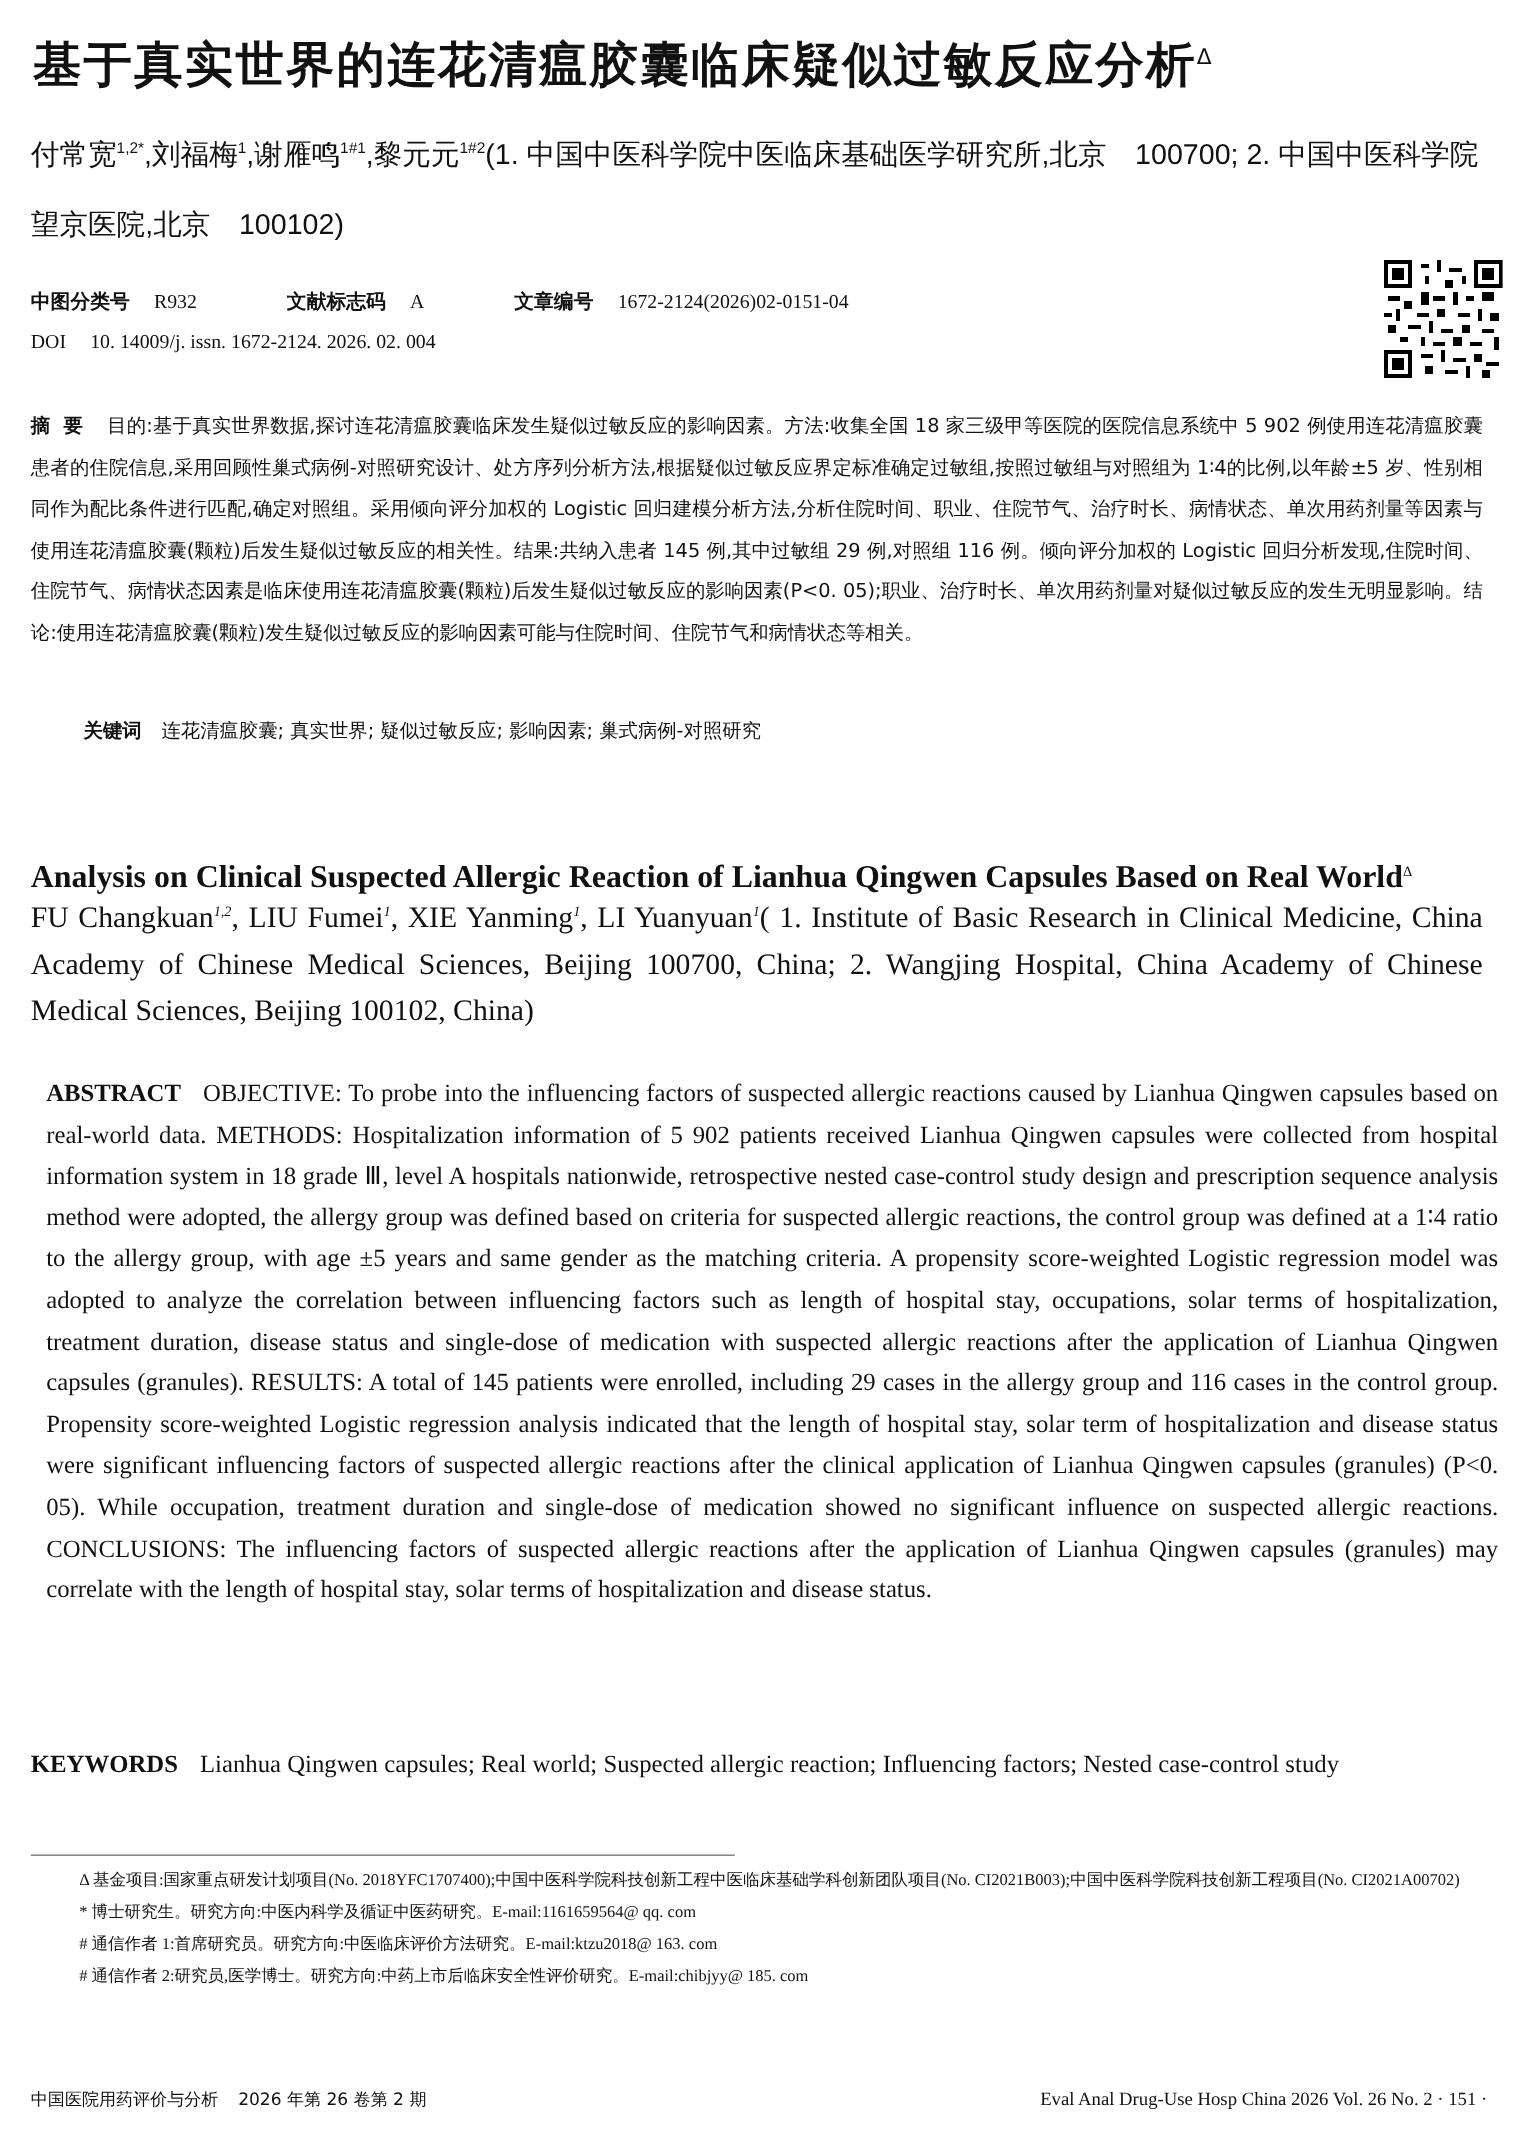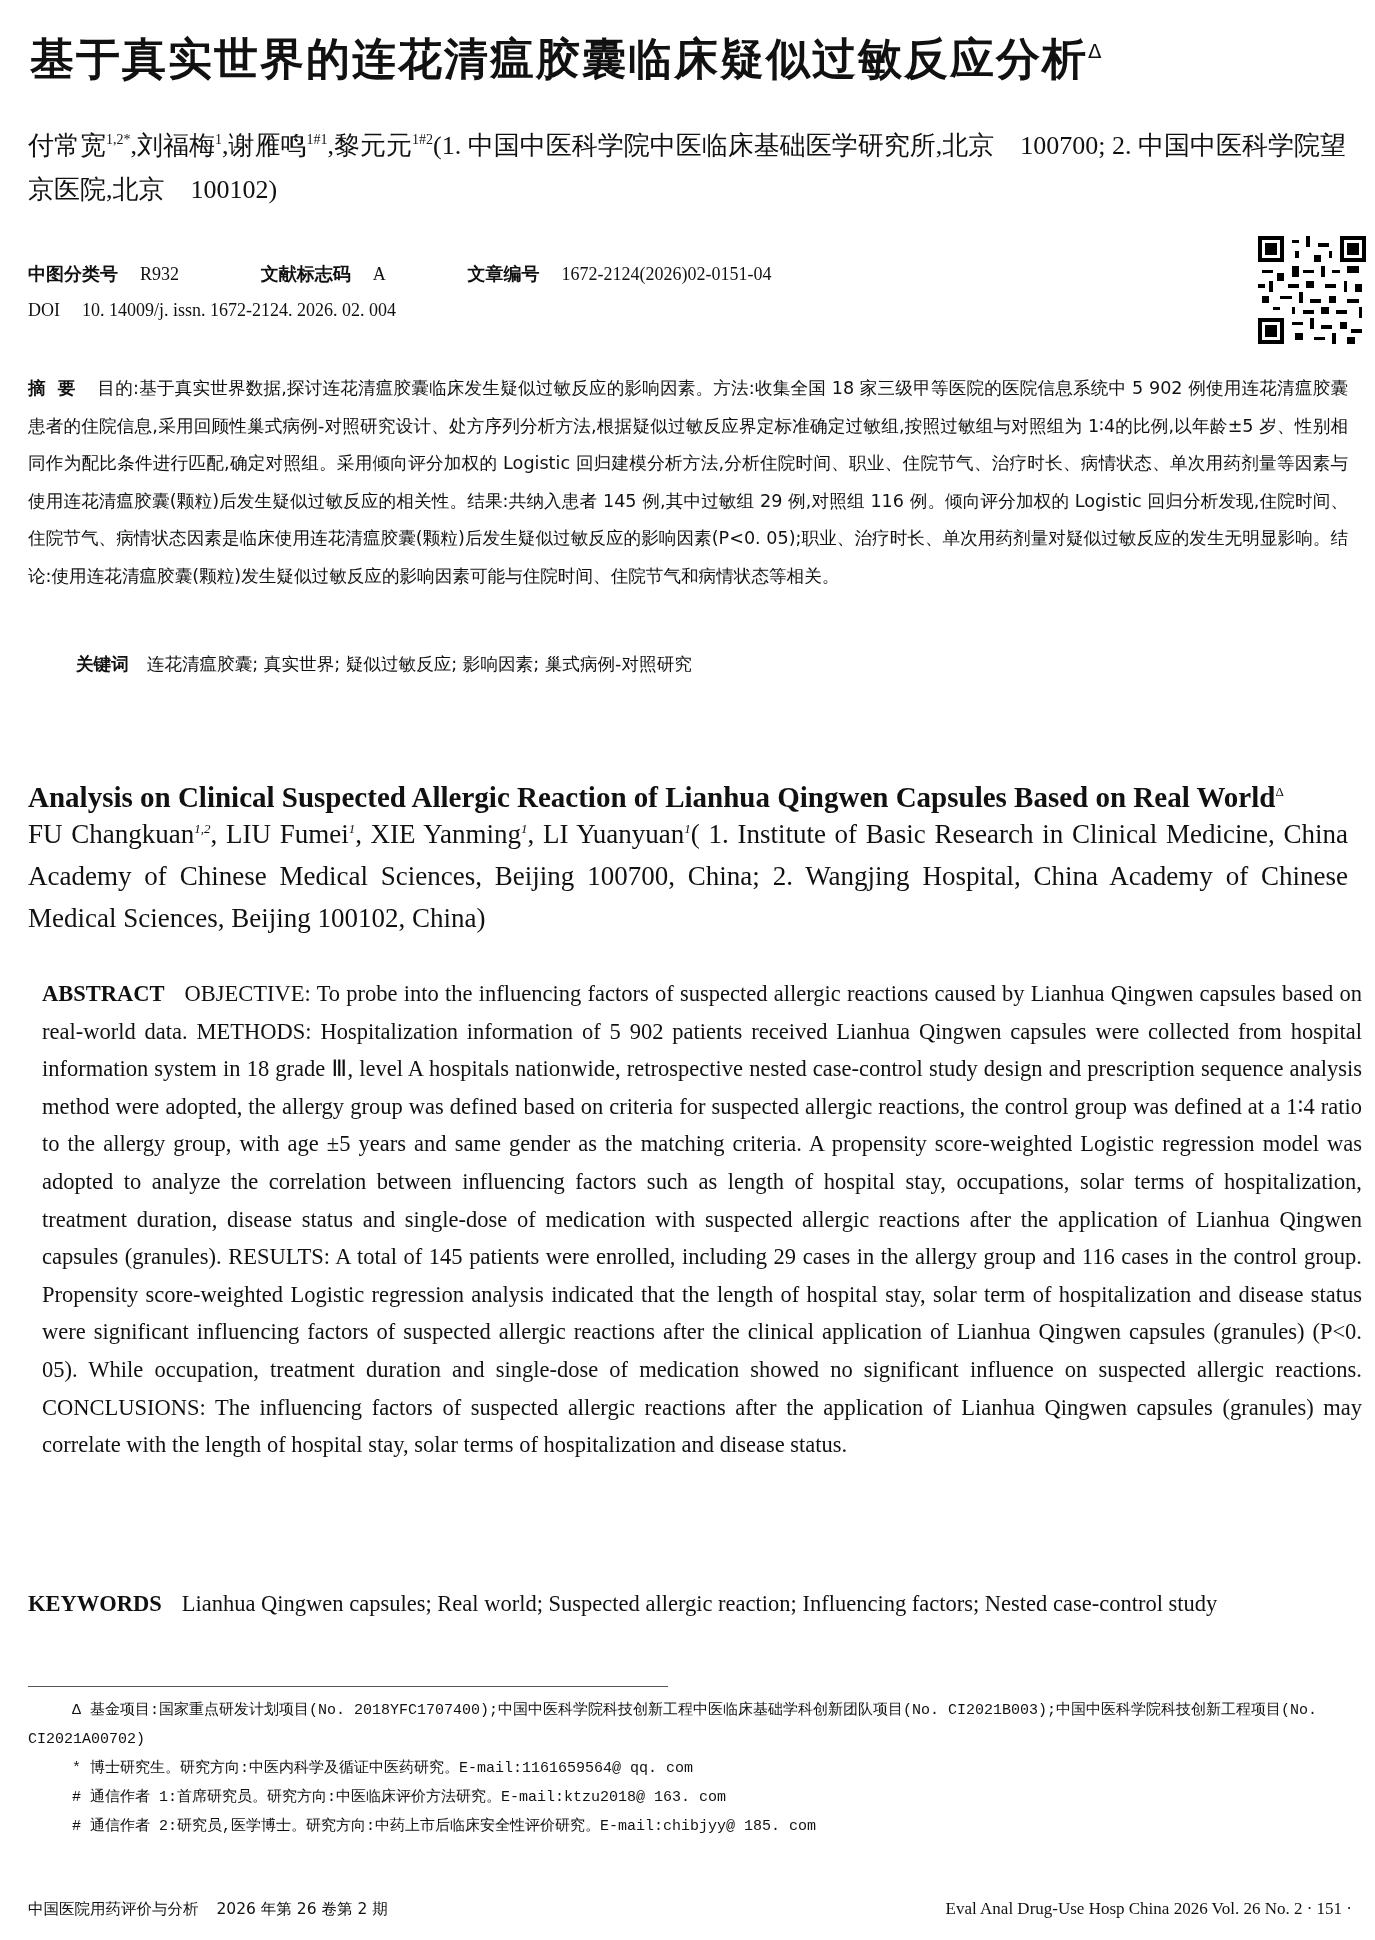--- a/index.html
+++ b/index.html
@@ -1,40 +1,40 @@
 <!DOCTYPE html>
 <html><head>
 <meta charset="utf-8">
 <style>
   html, body { margin: 0; padding: 0; background: #ffffff; }
   body { width: 1375px; height: 1940px; position: relative; color: #111; font-family: "DejaVu Serif", serif; overflow: hidden; }
   .page { position: absolute; left: 28px; top: 0; width: 1320px; }
   .title-cn { position: absolute; top: 30px; left: 2px; font-family: "DejaVu Sans", sans-serif; font-weight: bold; font-size: 44px; letter-spacing: 2px; white-space: nowrap; }
   .title-cn sup, .title-en sup { font-size: 0.45em; vertical-align: super; font-weight: normal; }
-  .authors-cn { position: absolute; top: 118px; left: 0; width: 1320px; font-family: Liberation Serif, serif; font-size: 26px; line-height: 44px; }
+  .authors-cn { position: absolute; top: 102px; left: 0; width: 1320px; font-family: Liberation Sans, sans-serif; font-size: 26px; line-height: 64px; }
   .authors-cn sup { font-size: 14px; }
   .meta-row { position: absolute; top: 262px; left: 0; font-size: 18px; white-space: nowrap; font-family: "DejaVu Sans", sans-serif; }
   .meta-row .lbl { font-weight: bold; margin-right: 22px; }
   .meta-row .val { margin-right: 76px; font-family: "Liberation Serif", serif; }
   .doi-row { position: absolute; top: 300px; left: 0; font-size: 18px; white-space: nowrap; font-family: "Liberation Serif", serif; }
   .doi-row .lbl { margin-right: 22px; }
   .qr { position: absolute; top: 236px; left: 1230px; width: 108px; height: 108px; }
   .abs-cn { position: absolute; top: 370px; left: 0; width: 1320px; font-family: "DejaVu Sans", sans-serif; font-size: 17.6px; line-height: 37.5px; text-align: justify; }
   .abs-cn .lbl { font-weight: bold; margin-right: 10px; letter-spacing: 12px; }
   .kw-cn { position: absolute; top: 652px; left: 0; font-family: "DejaVu Sans", sans-serif; font-size: 17.6px; white-space: nowrap; }
   .kw-cn .lbl { font-weight: bold; margin-right: 18px; margin-left: 48px; }
   .title-en { position: absolute; top: 771px; left: 0; width: 1320px; font-family: "Liberation Serif", serif; font-weight: bold; font-size: 29px; line-height: 41px; text-align: justify; }
   .authors-en { position: absolute; top: 808px; left: 0; width: 1320px; font-family: "Liberation Serif", serif; font-size: 27px; line-height: 42px; text-align: justify; }
   .authors-en sup { font-size: 13px; font-style: italic; }
   .abs-en { position: absolute; top: 975px; left: 14px; width: 1320px; font-family: "Liberation Serif", serif; font-size: 22.5px; line-height: 37.6px; text-align: justify; }
   .abs-en .lbl { font-weight: bold; margin-right: 20px; }
   .kw-en { position: absolute; top: 1585px; left: 0; width: 1320px; font-family: "Liberation Serif", serif; font-size: 22.5px; line-height: 37.6px; text-align: justify; }
   .kw-en .lbl { font-weight: bold; margin-right: 20px; margin-top: 24px; }
   .fn-rule { position: absolute; top: 1686px; left: 0; width: 640px; height: 1px; background: #555; }
-  .footnotes { position: absolute; top: 1696px; left: 0; width: 1320px; font-family: Liberation Mono, monospace; font-size: 15px; line-height: 29px; }
+  .footnotes { position: absolute; top: 1696px; left: 0; width: 1320px; font-family: Liberation Serif, serif; font-size: 15px; line-height: 29px; }
   .footnotes p { margin: 0; text-indent: 44px; }
   .footer-left { position: absolute; top: 1899px; left: 0; font-family: "DejaVu Sans", sans-serif; font-size: 15.5px; white-space: nowrap; }
   .footer-right { position: absolute; top: 1899px; right: -4px; font-family: "Liberation Serif", serif; font-size: 17px; white-space: nowrap; }
   .footer-left .gap { display: inline-block; width: 18px; }
 </style>
 </head>
 <body>
 
 <div class="page">
 

